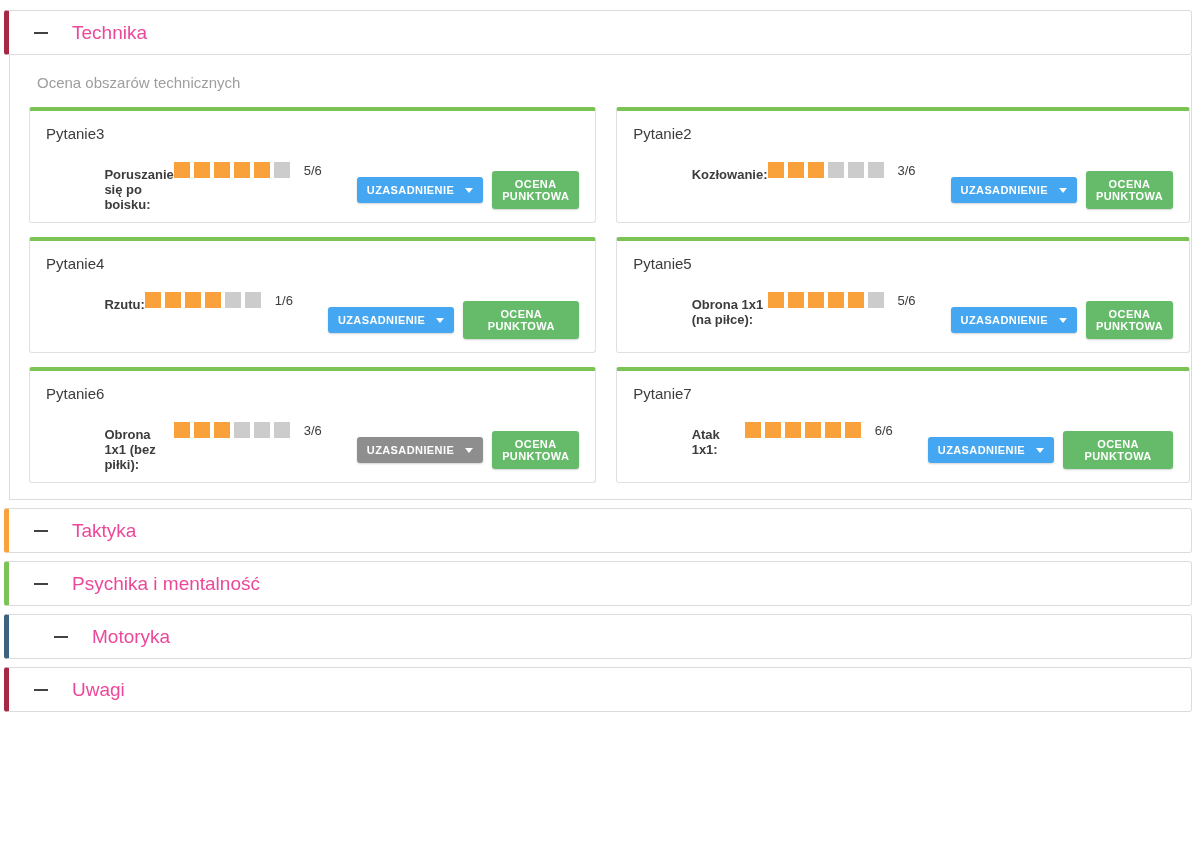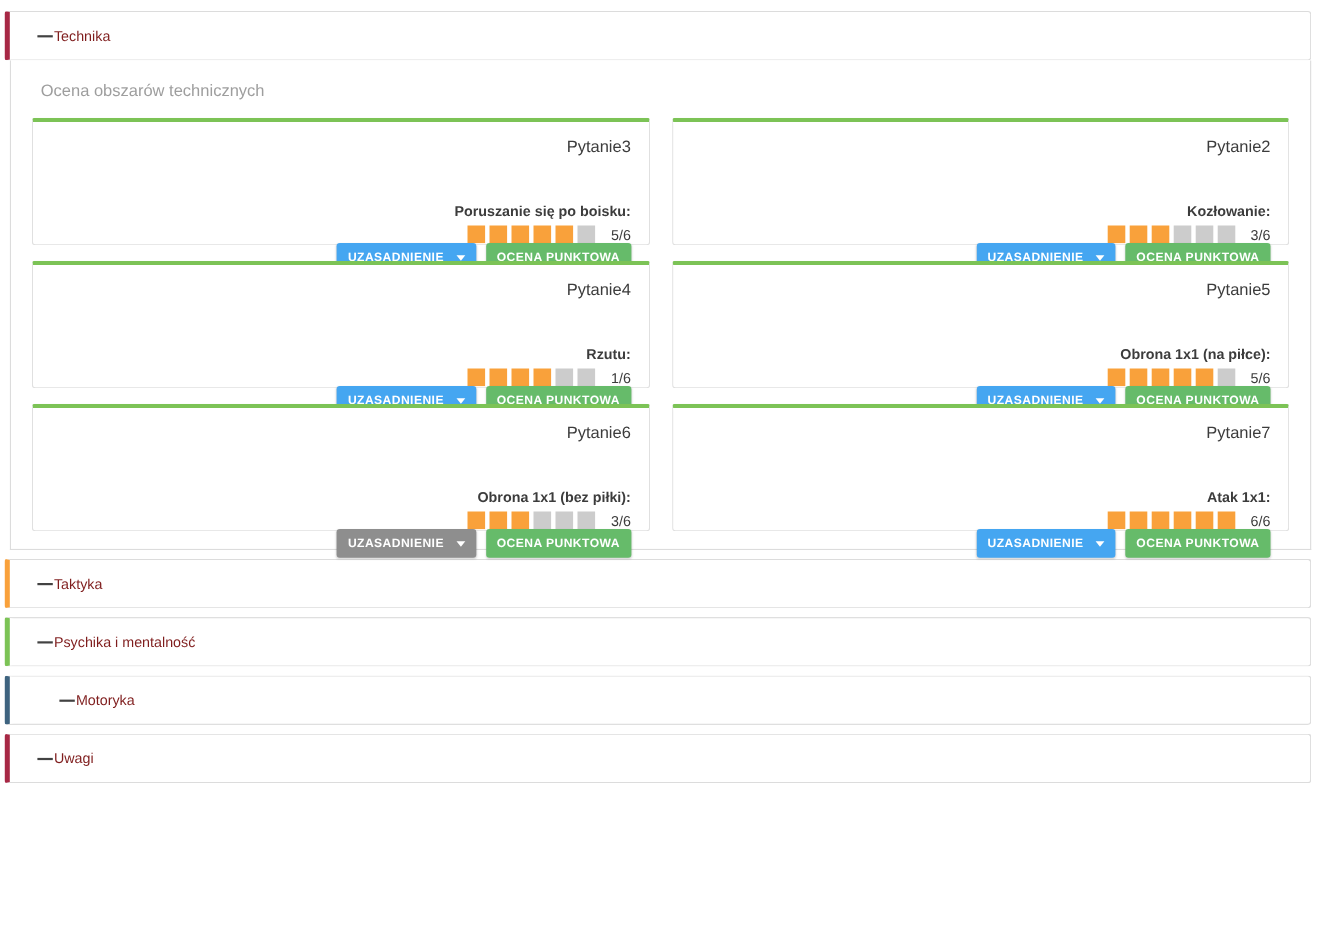--- a/index.html
+++ b/index.html
@@ -21,21 +21,21 @@
     cursor: pointer;
   }
   .acc-item + .acc-item { margin-top: 8px; }
   .acc-stack .acc-item { margin-top: 8px; }
   .minus-icon {
     width: 14px; height: 2px;
     background: #424242;
     display: inline-block;
     flex: 0 0 auto;
   }
-  .acc-label { margin-left: 1px; font-size: 13px; color: #7f1d1d; }
+  .acc-label { margin-left: 24px; font-size: 19px; color: #ec4899; }
 
   
   .panel {
     margin: 0 8px 0 9px;
     border: 1px solid #dcdcdc;
     border-top: none;
     padding: 9px 19px 16px 19px;
     background: #fff;
   }
   .panel-subtitle {
@@ -50,22 +50,21 @@
     gap: 14px 20px;
   }
   .card {
     height: 116px;
     background: #fff;
     border: 1px solid #e0e0e0;
     border-top: 4px solid var(--card-top);
     border-radius: 3px;
     padding: 14px 16px 13px 16px;
     display: flex;
-    flex-direction: column;
-    align-items: flex-end;
+    flex-direction: row;
   }
   .card-title { font-size: 15px; color: #3c3c3c; }
   .criterion { margin-top: 42px; font-size: 13px; font-weight: bold; color: #3c3c3c; }
   .rating-row { margin-top: 6px; display: flex; align-items: center; }
   .square { width: 16px; height: 16px; margin-right: 4px; display: inline-block; }
   .square.filled { background: var(--square-filled); }
   .square.empty  { background: var(--square-empty); }
   .score-text { margin-left: 10px; font-size: 13px; color: #3c3c3c; }
 
   .btn-row { margin-top: auto; display: flex; align-items: center; padding-left: 35px; }

